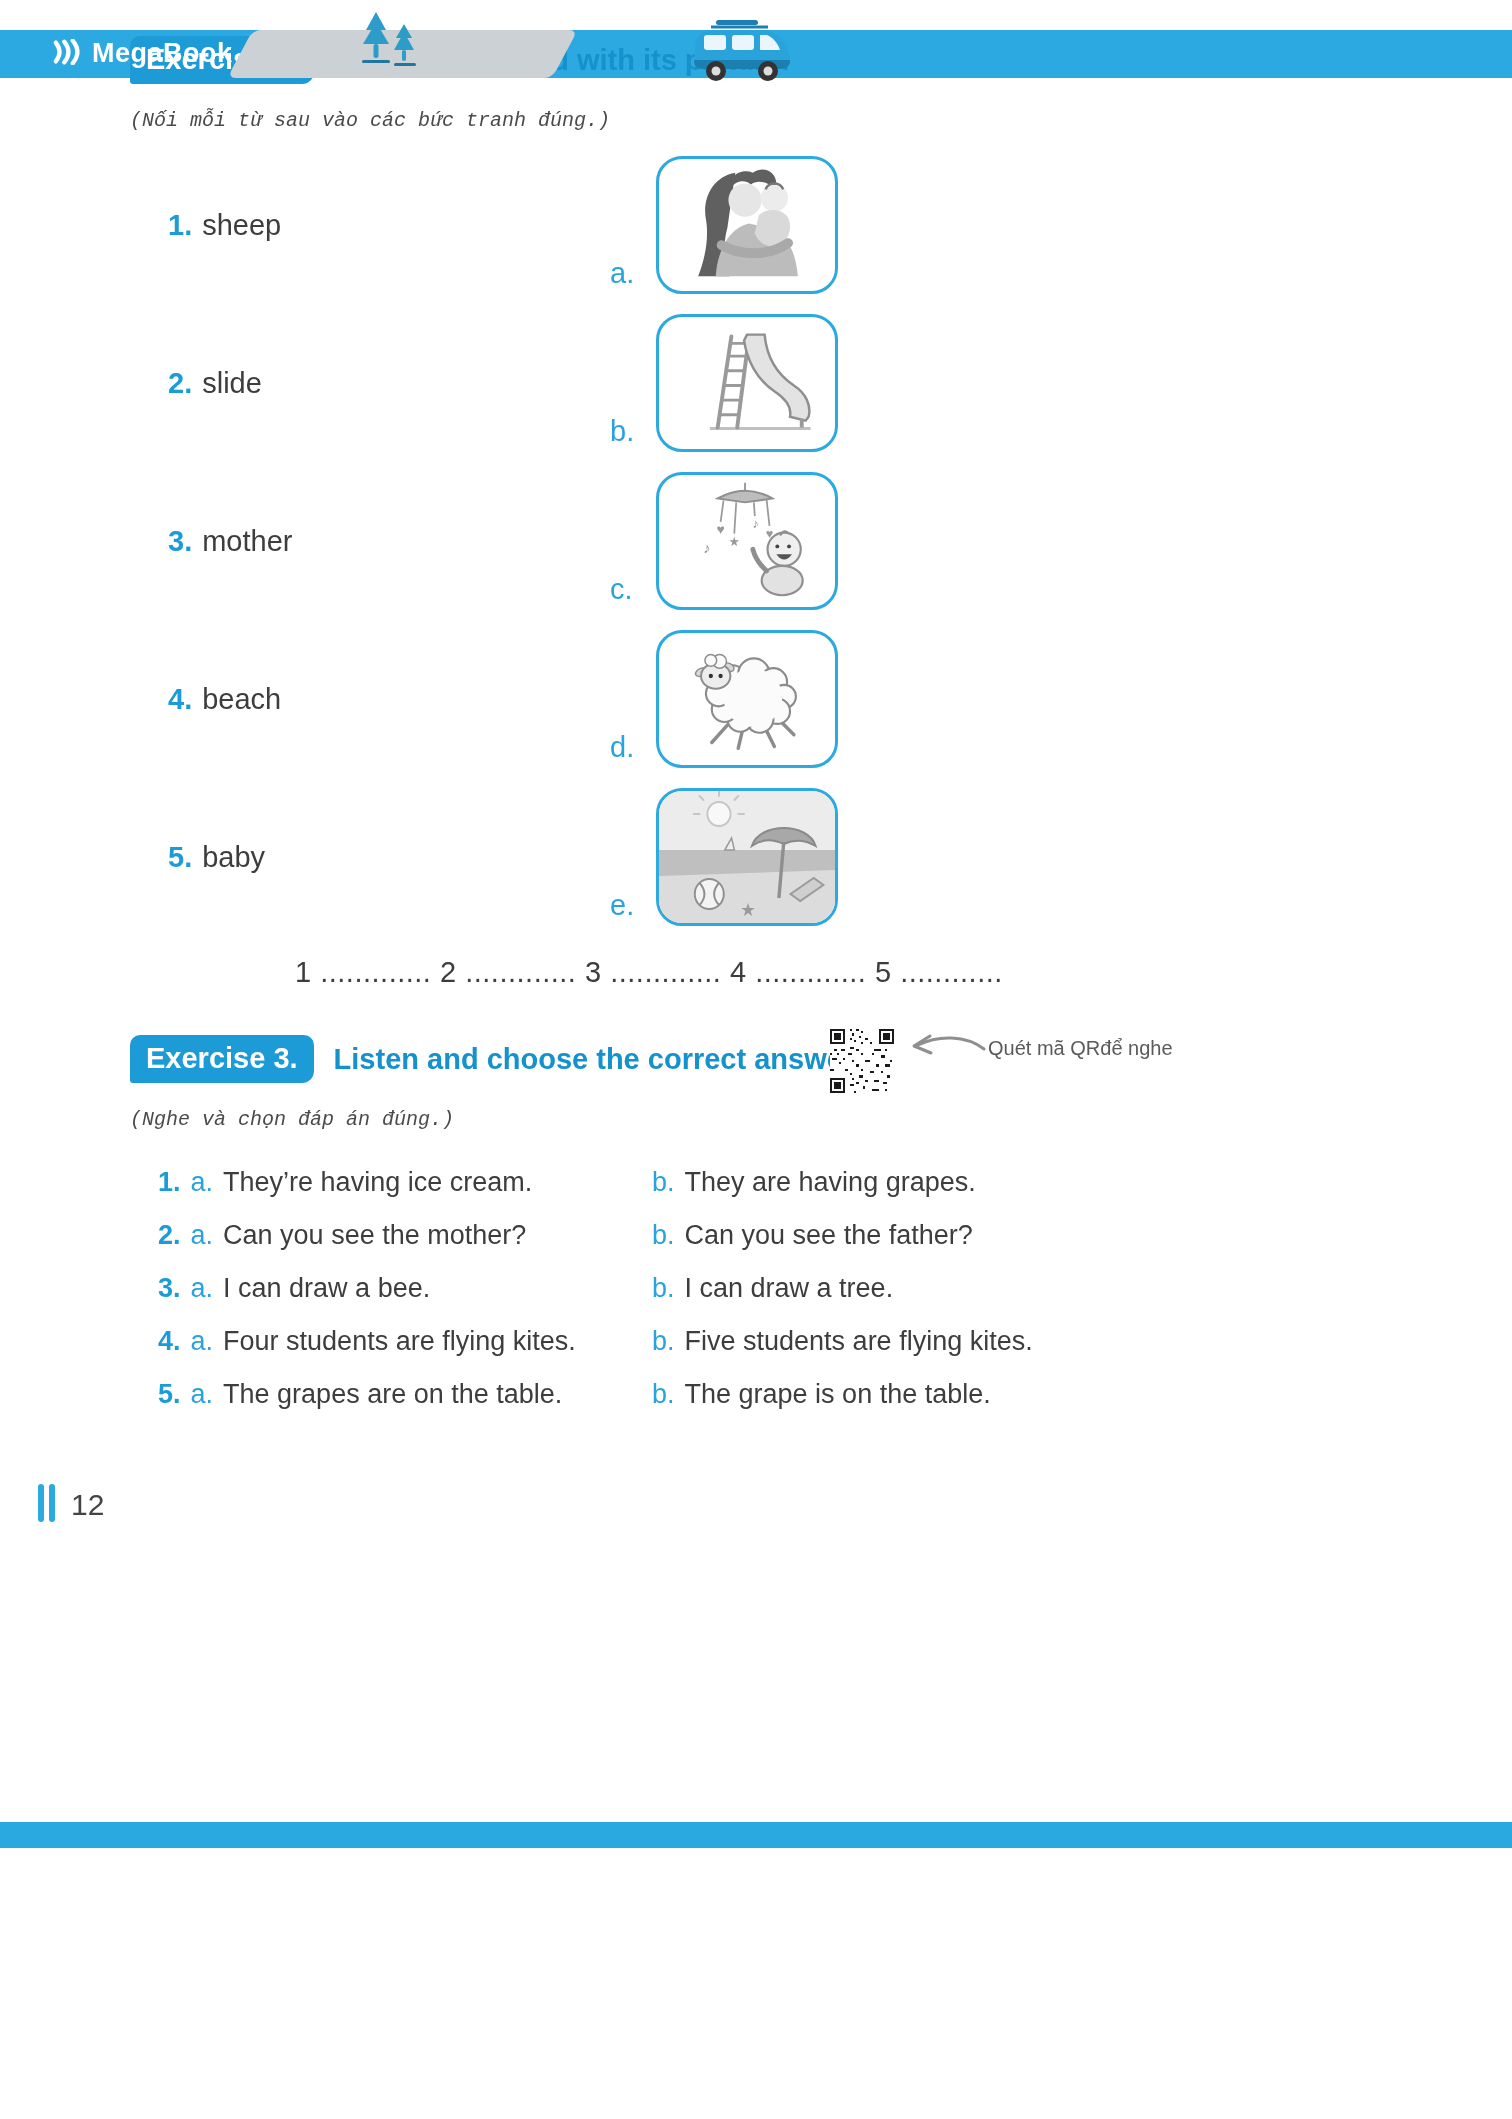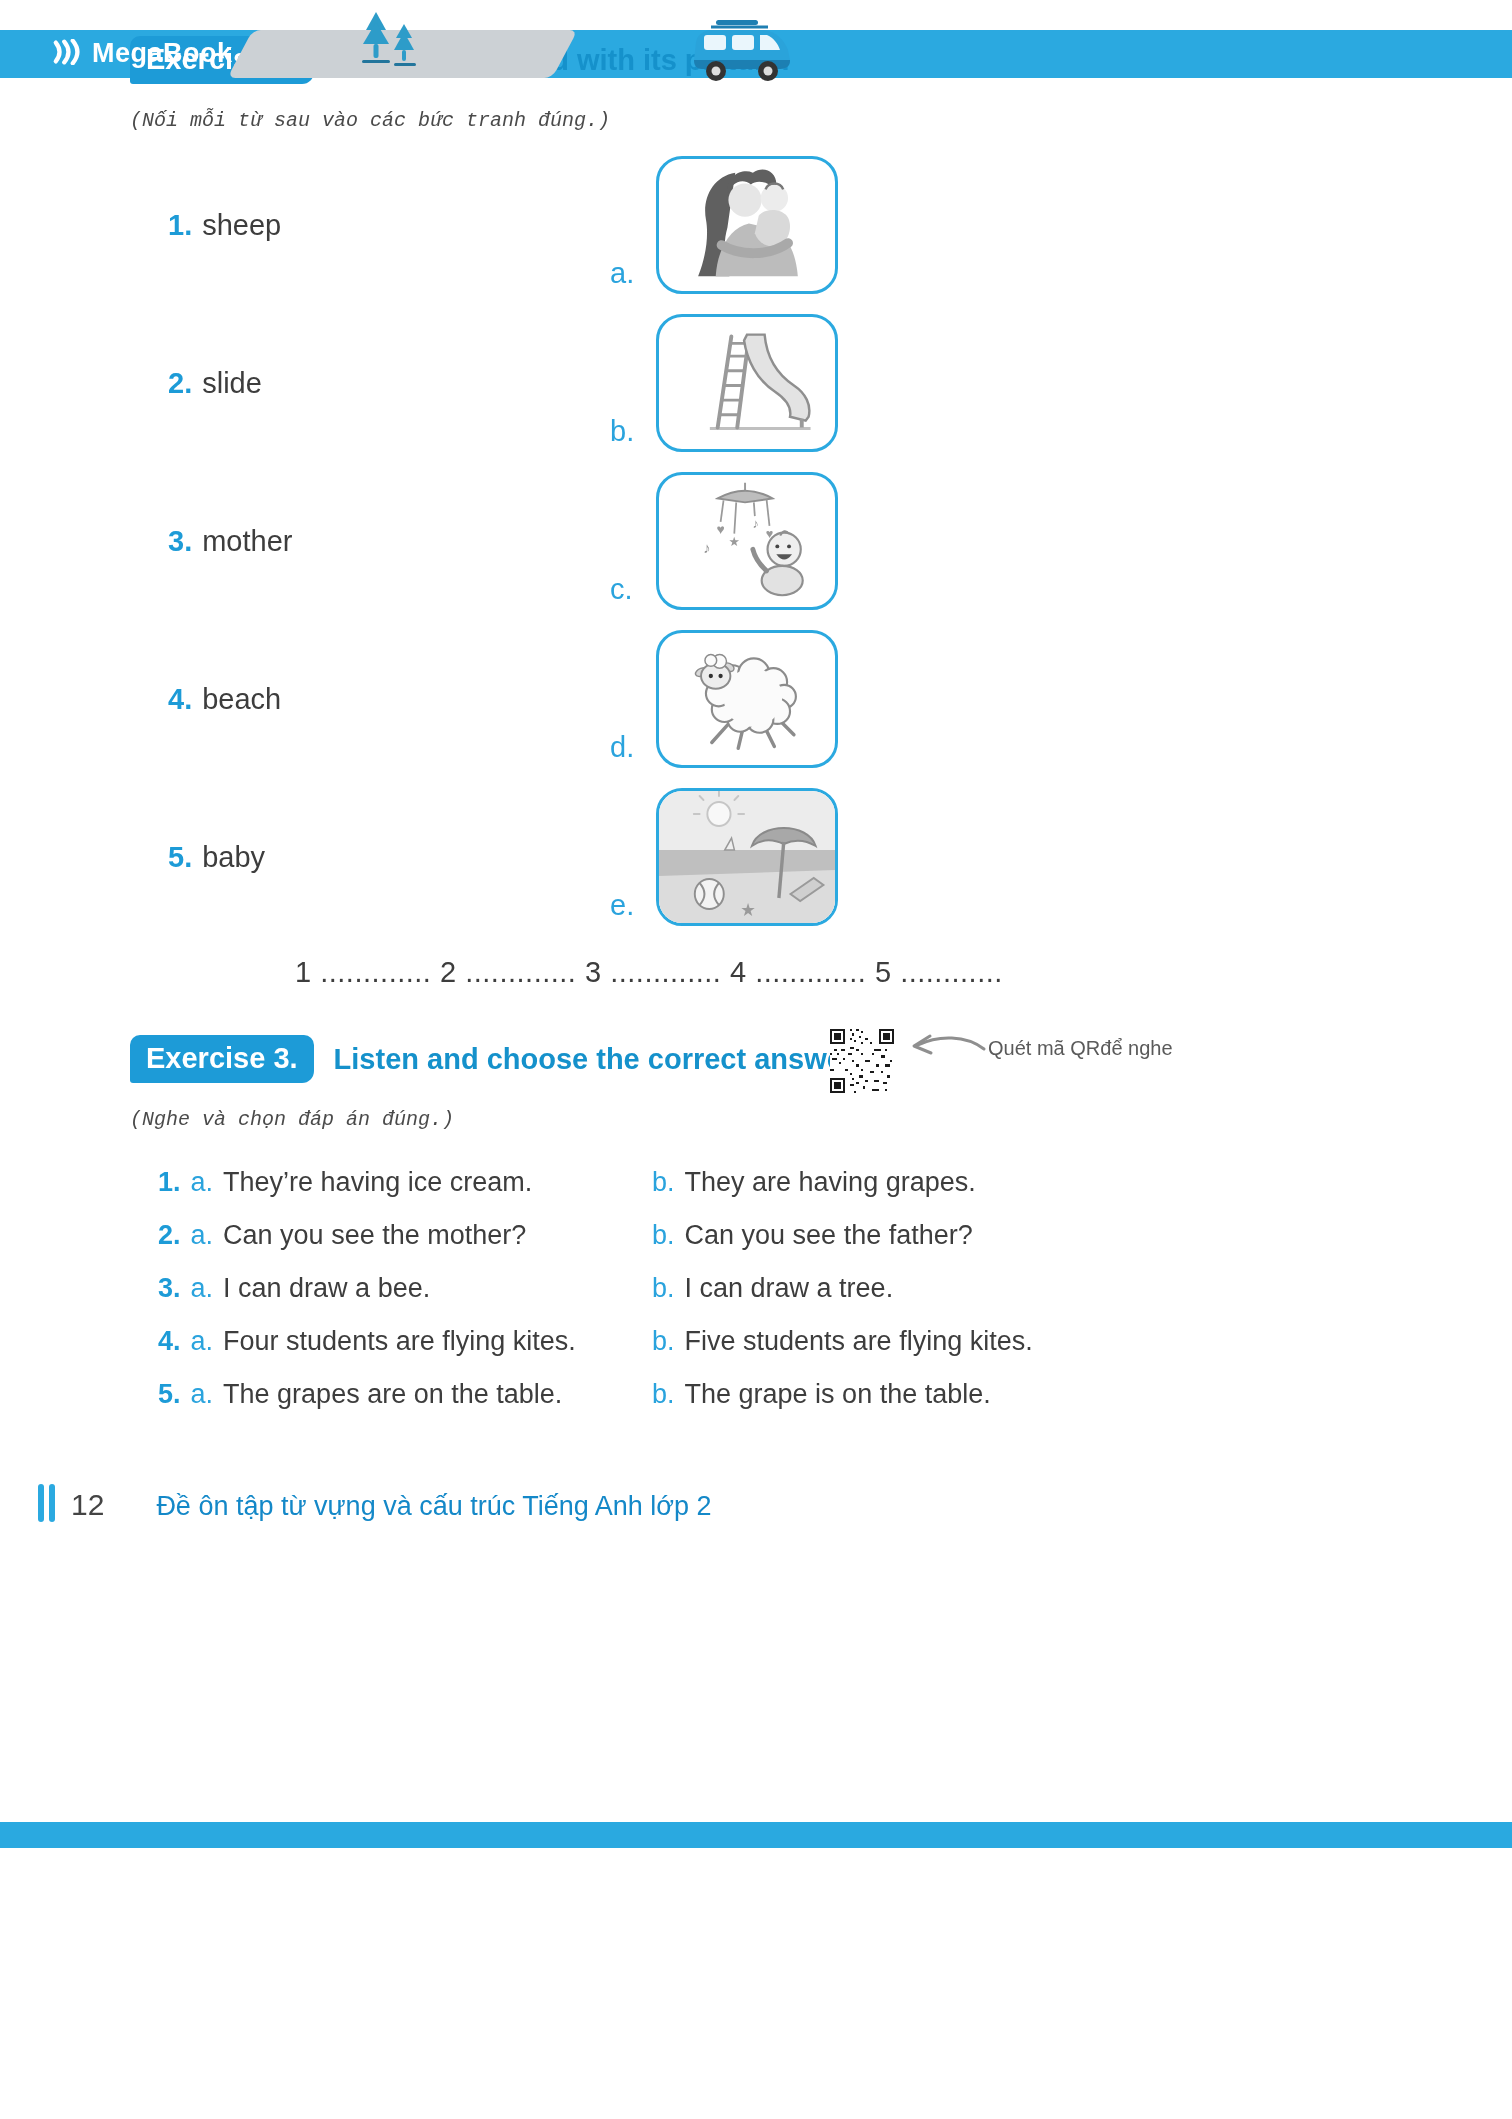--- a/index.html
+++ b/index.html
@@ -385,18 +385,17 @@
       </div>
     </section>
   </div>
 
   <div class="footer">
     <span class="footer-bars">
         <i></i>
         <i></i>
       </span>
     <span class="page-number">12</span>
-    <span class="footer-title">Đề ôn tập từ vựng và cấu trúc Tiếng Anh lớp 2</span>
   </div>
 
   <div class="bottom-bar"></div>
 
 </div>
 
 </body></html>

